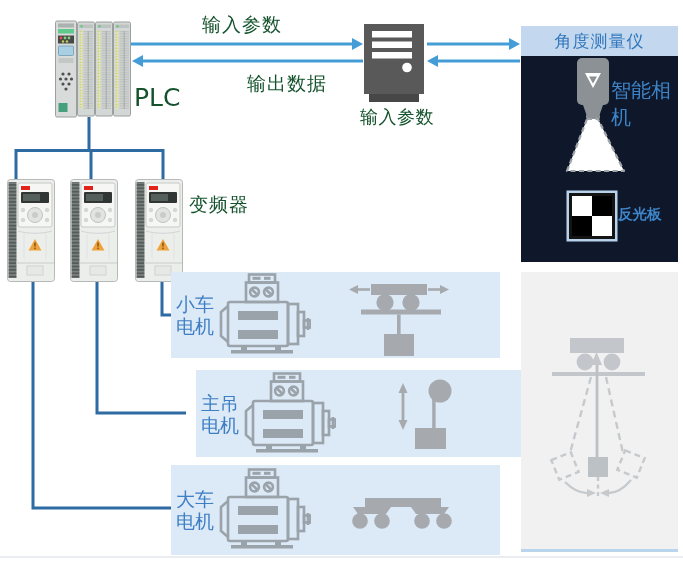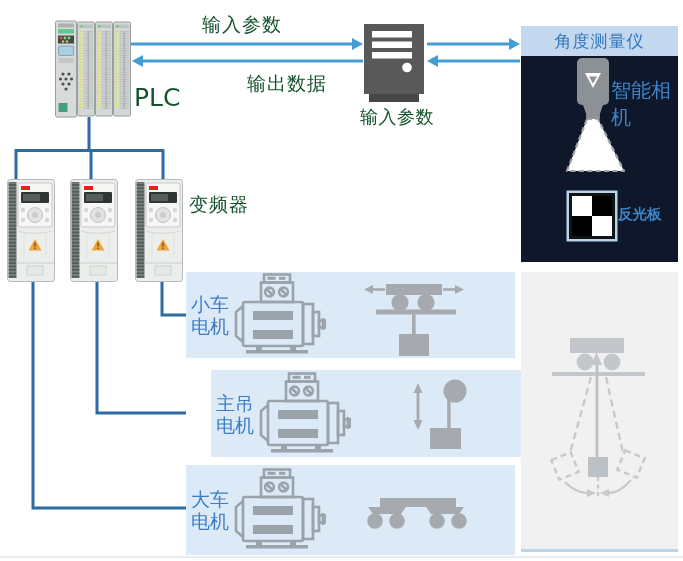--- a/index.html
+++ b/index.html
@@ -23,21 +23,21 @@
   .camera-wrap{position:absolute;left:53px;top:31px;}
   .camera-label{position:absolute;left:90px;top:51px;font-size:20px;color:#3d85c8;}
   .beam-wrap{position:absolute;left:37px;top:90px;}
   .checkerboard{position:absolute;left:48px;top:167px;width:40px;height:40px;
     border:3px solid #141414;box-shadow:0 0 0 2.5px #b8d2ec;
     display:grid;grid-template-columns:20px 20px;grid-template-rows:20px 20px;}
   .cb-q{width:20px;height:20px;}
   .cb-w{background:#fff;} .cb-b{background:#000;}
   .reflector-label{position:absolute;left:97px;top:179px;font-size:14.5px;color:#3d85c8;font-weight:bold;}
   
-  .motor-row{position:absolute;left:186px;width:329px;background:#dce9f6;}
+  .motor-row{position:absolute;left:171px;width:329px;background:#dce9f6;}
   .row-1{top:272px;height:86px;}
   .row-2{top:370px;height:87px;margin-left:25px;}
   .row-3{top:465px;height:90px;text-decoration:underline;}
   .row-label{position:absolute;left:5px;top:50%;transform:translateY(-50%);
     font-size:19px;line-height:22px;color:#3d7ec4;}
   .motor-wrap{position:absolute;left:48px;top:50%;transform:translateY(-50%);}
   .mech-1{position:absolute;left:176px;top:7px;}
   .mech-2{position:absolute;left:198px;top:8px;}
   .mech-3{position:absolute;left:174px;top:27px;}
   

